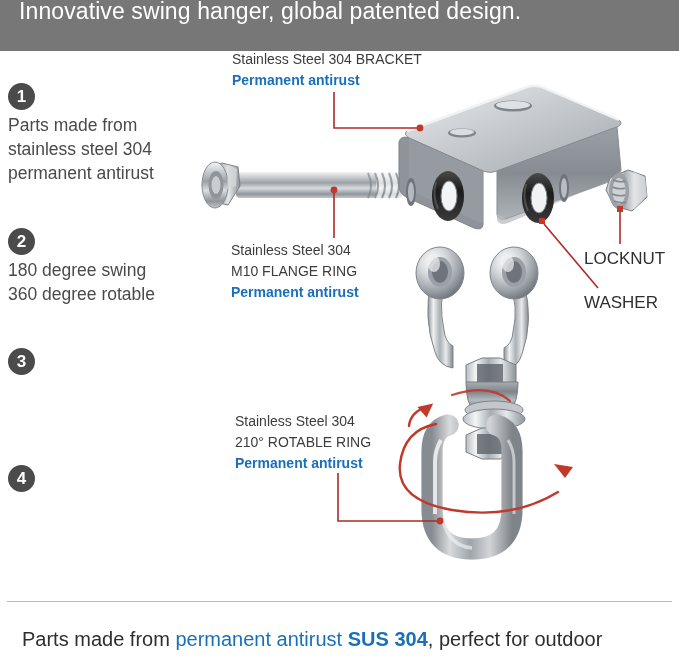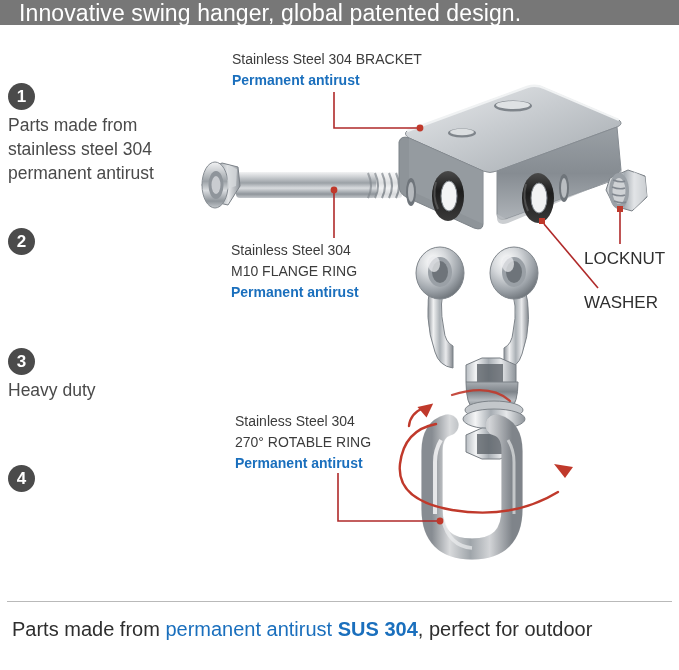--- a/index.html
+++ b/index.html
@@ -8,23 +8,23 @@
     background:#ffffff;
     font-family:"Liberation Sans", sans-serif;
     overflow:hidden;
     position:relative;
     color:#3b3b3b;
   }
   #page{position:relative;width:679px;height:670px;overflow:hidden;background:#fff;}
 
   
   .banner{
-    position:absolute;left:0;top:0;width:679px;height:25px;
+    position:absolute;left:0;top:0;width:679px;height:51px;
     background:#777777;
-    display:flex;align-items:flex-end;
+    display:flex;align-items:flex-start;
   }
   .banner-text{
     color:#ffffff;font-size:23px;line-height:23px;
     padding-left:19px;letter-spacing:0.1px;white-space:nowrap;
   }
 
   
   .feature{position:absolute;left:8px;width:200px;}
   .badge{
     width:27px;height:27px;border-radius:50%;
@@ -55,21 +55,21 @@
 
   
   #art{position:absolute;left:0;top:0;width:679px;height:670px;}
 
   
   .divider{
     position:absolute;left:7px;top:601px;width:665px;height:1px;background:#b9b9b9;
   }
   .footer{position:absolute;left:9px;top:612px;width:665px;}
   .footer p{
-    margin:3px;font-size:20px;line-height:29px;color:#2e2e2e;
+    margin:13px;font-size:20px;line-height:29px;color:#2e2e2e;
   }
   .footer .blue{color:#1a6fbd;}
   .footer .blue-b{color:#1a6fbd;font-weight:bold;}
 </style>
 </head>
 <body>
 
 <div id="page">
 
   <div class="banner">
@@ -265,47 +265,50 @@
     <div class="badge">1</div>
     <div class="feat-lines">
       <div class="feat-line">Parts made from</div>
       <div class="feat-line">stainless steel 304</div>
       <div class="feat-line">permanent antirust</div>
     </div>
   </div>
 
   <div class="feature" id="feature-2">
     <div class="badge">2</div>
+    <div class="feat-lines">
+      <div class="feat-line">180 degree swing</div>
+      <div class="feat-line">360 degree rotable</div>
+    </div>
   </div>
 
   <div class="feature" id="feature-3">
     <div class="badge">3</div>
     <div class="feat-lines">
-      <div class="feat-line">Heavy duty</div>
     </div>
   </div>
 
   <div class="feature" id="feature-4">
     <div class="badge">4</div>
   </div>
 
   <div class="callout" id="label-bracket">
     <div class="ln">Stainless Steel 304 BRACKET</div>
     <div class="ln blue">Permanent antirust</div>
   </div>
 
   <div class="callout" id="label-bolt">
     <div class="ln">Stainless Steel 304</div>
     <div class="ln">M10 FLANGE RING</div>
     <div class="ln blue">Permanent antirust</div>
   </div>
 
   <div class="callout" id="label-ring">
     <div class="ln">Stainless Steel 304</div>
-    <div class="ln">270° ROTABLE  RING</div>
+    <div class="ln">210° ROTABLE  RING</div>
     <div class="ln blue">Permanent antirust</div>
   </div>
 
   <div class="callout" id="label-locknut">
     <div class="ln">LOCKNUT</div>
   </div>
 
   <div class="callout" id="label-washer">
     <div class="ln">WASHER</div>
   </div>

